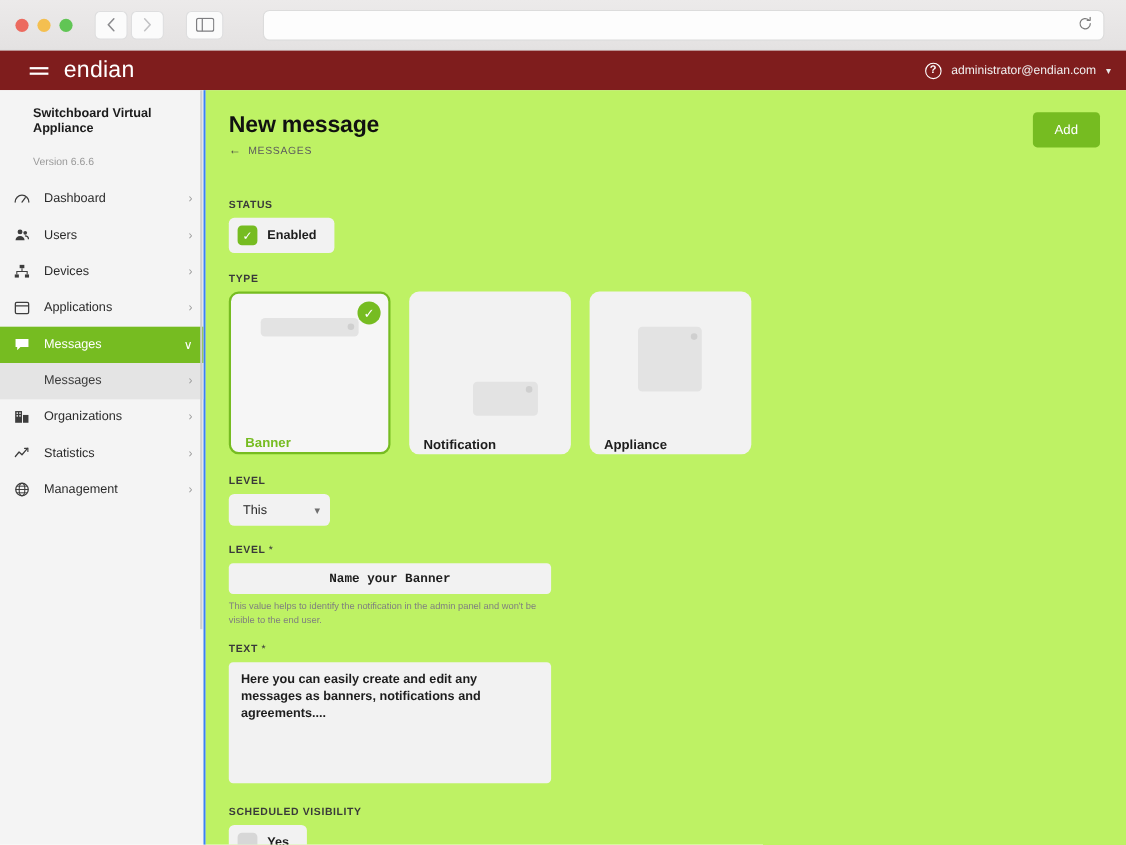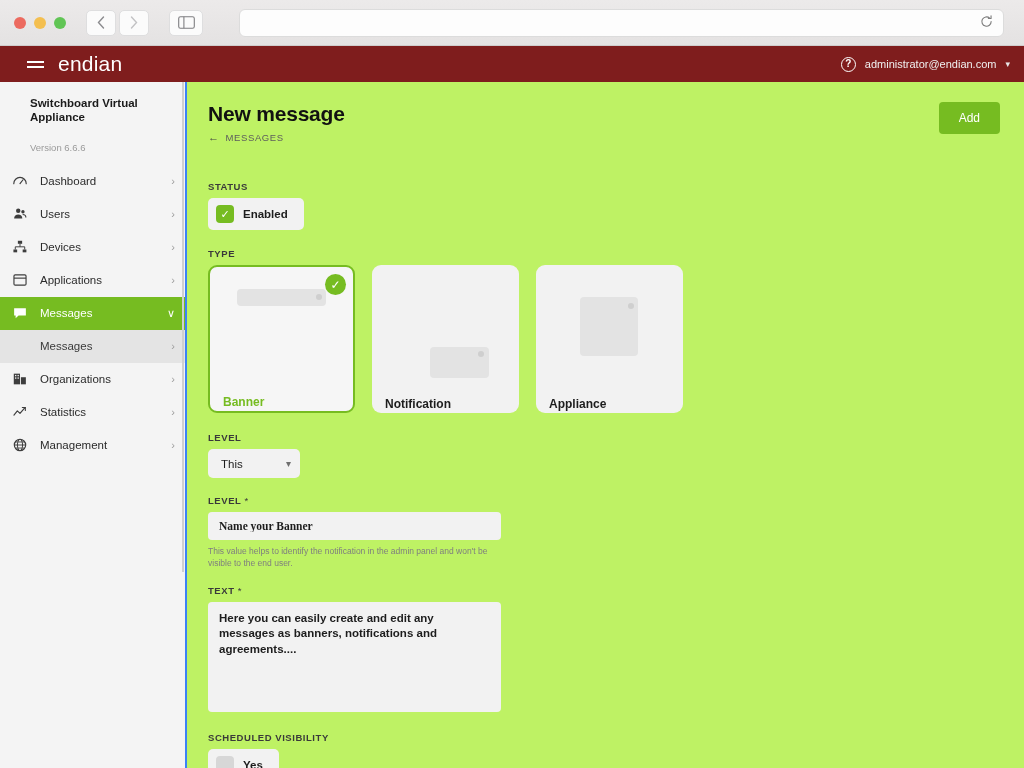--- a/index.html
+++ b/index.html
@@ -264,21 +264,22 @@
   .text-input {
     width: 293px;
     height: 28px;
     background: #f2f2f2;
     border: none;
     border-radius: 4px;
     padding: 0 11px;
     font-size: 11.5px;
     color: #1d1d1d;
     font-weight: bold;
-    font-family: Liberation Serif, serif;
+    font-family: Liberation Mono, monospace;
+    text-align: center;
   }
   .helper-text {
     width: 293px;
     font-size: 8.5px;
     color: #7f7f7f;
     margin-top: 5px;
     line-height: 1.45;
   }
   .textarea {
     width: 293px;

